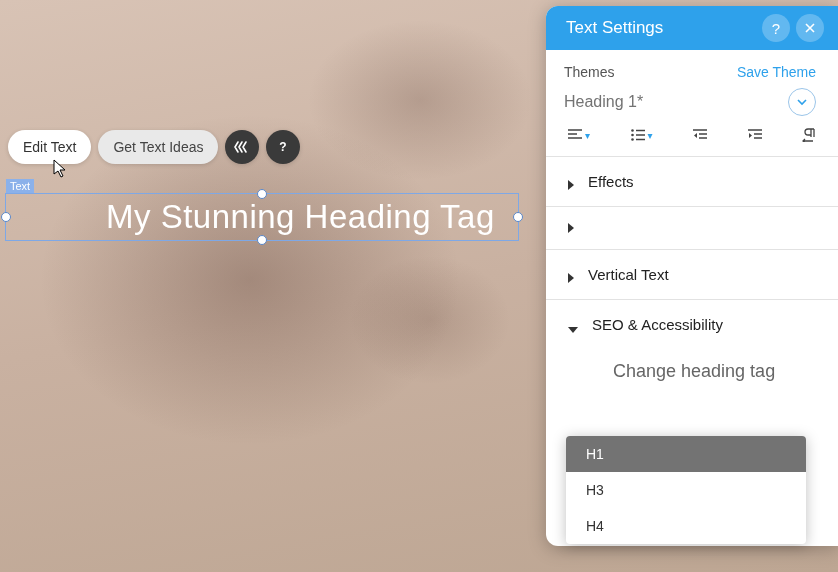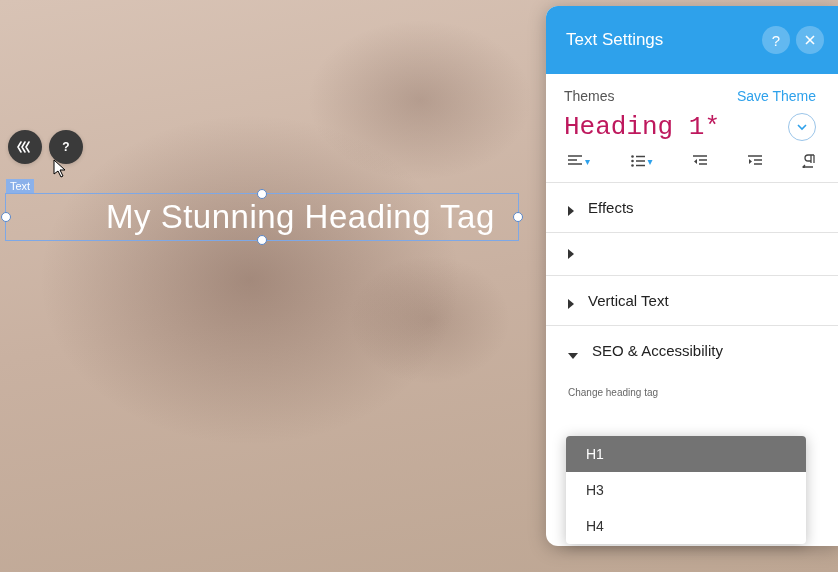--- a/index.html
+++ b/index.html
@@ -97,21 +97,21 @@
       top: 6px; right: 0;
       width: 292px;
       height: 540px;
       background: #fff;
       border-radius: 12px 0 0 12px;
       box-shadow: 0 3px 18px rgba(0,0,0,0.25);
       overflow: visible;
     }
     .panel-header {
       background: #2ea1eb;
-      height: 68px;
+      height: 44px;
       border-radius: 12px 0 0 0;
       display: flex;
       align-items: center;
       padding: 0 14px 0 20px;
       color: #fff;
     }
     .panel-title { flex: 1; font-size: 17px; font-weight: 400; }
     .hdr-btn {
       width: 28px; height: 28px;
       border-radius: 50%;
@@ -123,21 +123,21 @@
       font-size: 15px;
       cursor: pointer;
     }
     .themes-section {
       padding: 14px 22px 12px 18px;
     }
     .themes-row { display: flex; justify-content: space-between; align-items: center; }
     .themes-label { color: #555; font-size: 14px; }
     .save-theme { color: #2ea1eb; font-size: 14px; cursor: pointer; margin-left: 27px; }
     .theme-name-row { display: flex; justify-content: space-between; align-items: center; margin-top: 8px; }
-    .theme-name { font-size: 26px; color: #be185d; font-family: Liberation Mono, monospace; }
+    .theme-name { font-size: 16px; color: #737373; }
     .chev-circle {
       width: 28px; height: 28px;
       border-radius: 50%;
       border: 1px solid #9bc5e9;
       display: flex;
       align-items: center;
       justify-content: center;
       color: #2ea1eb;
       cursor: pointer;
     }
@@ -152,21 +152,21 @@
       display: flex;
       align-items: flex-end;
       padding: 16px 22px;
       font-size: 15px;
       color: #222;
       cursor: pointer;
       gap: 14px;
     }
     .tri { width: 0; height: 0; border-top: 5px solid transparent; border-bottom: 5px solid transparent; border-left: 6px solid #333; }
     .tri.down { border-left: 5px solid transparent; border-right: 5px solid transparent; border-top: 6px solid #333; border-bottom: none; }
-    .change-tag-label { color: #666; font-size: 10px; padding: 12px 22px 8px 22px; }
+    .change-tag-label { color: #666; font-size: 18px; padding: 12px 22px 8px 22px; margin-left: 45px; }
     .dropdown-open {
       position: absolute;
       left: 20px;
       width: 240px;
       top: 430px;
       background: #fff;
       box-shadow: 0 2px 14px rgba(0,0,0,0.25);
       border-radius: 4px;
       overflow: hidden;
     }
@@ -178,20 +178,22 @@
     }
     .dd-item.selected { background: #737373; color: #fff; }
     .chev-sm { font-size: 10px; color: #2ea1eb; }
   </style>
 </head>
 <body>
 
 <div class="canvas">
 
   <div class="toolbar-row">
+    <div class="pill">Edit Text</div>
+    <div class="pill grey">Get Text Ideas</div>
     <div class="circ dark">
       <svg width="16" height="16" viewBox="0 0 16 16">
           <path d="M4 3l-3 5 3 5M8 3l-3 5 3 5M12 3l-3 5 3 5" stroke="#fff" stroke-width="1.6" fill="none" stroke-linecap="round"></path>
         </svg>
     </div>
     <div class="circ dark">
       <svg width="16" height="16" viewBox="0 0 16 16">
           <text x="8" y="12" text-anchor="middle" fill="#fff" font-size="12" font-weight="bold">?</text>
         </svg>
     </div>

